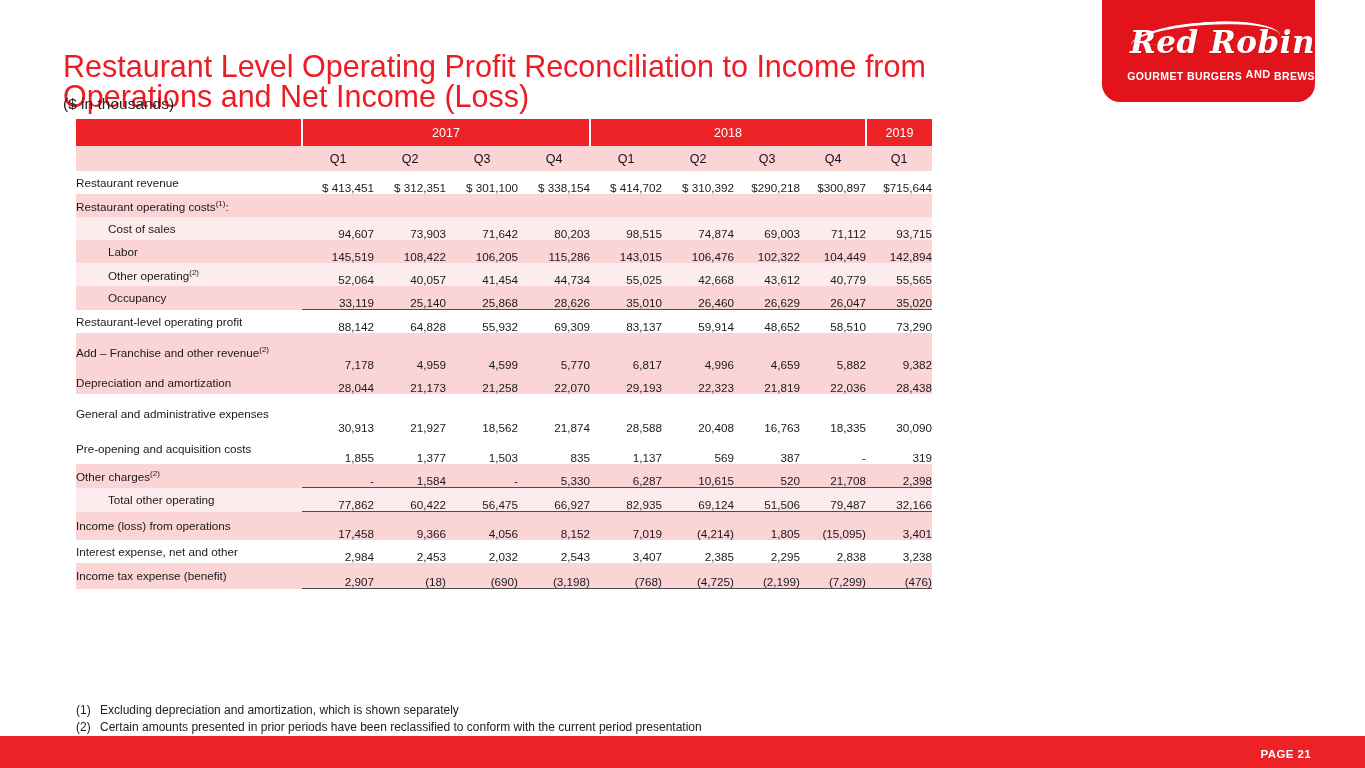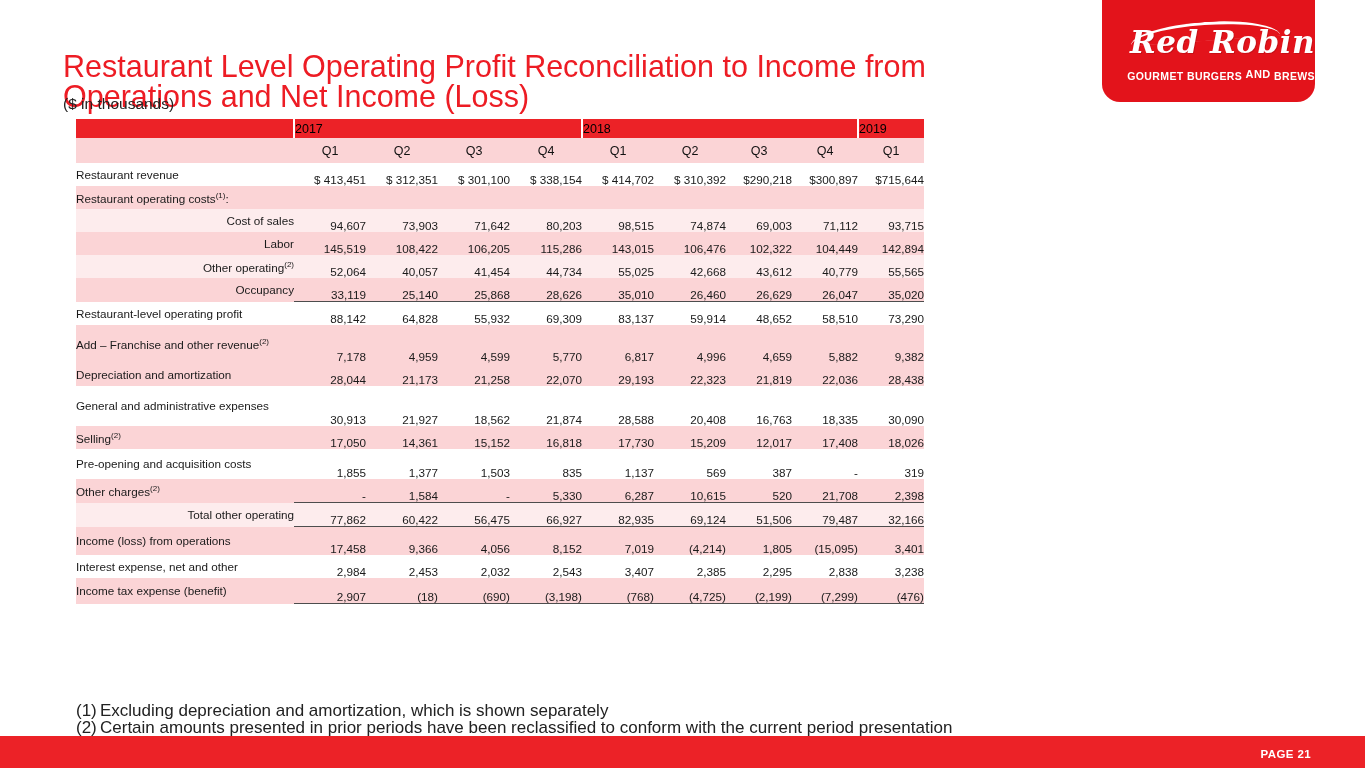--- a/index.html
+++ b/index.html
@@ -39,49 +39,49 @@
   }
   .subtitle{
     position:absolute;left:63px;top:95px;
     color:#222;font-size:15.5px;
   }
   
   .tbl-wrap{position:absolute;left:76px;top:119px;}
   table.fin{border-collapse:collapse;font-size:11.7px;color:#1a1a1a;}
   table.fin td,table.fin th{padding:0;font-weight:normal;}
   .hdr-year{
-    background:#ec2227;color:#000000;text-align:left;height:19px;
+    background:#ec2227;color:#ffffff;text-align:center;height:27px;
     font-size:12.5px;border-right:2px solid #ffffff;
   }
   .hdr-blank{background:#ec2227;border-right:2px solid #fff;}
   .hdr-q{
     background:#fbd4d6;text-align:center;height:25px;font-size:12.5px;
     color:#111;
   }
   .lbl{
     width:194px;padding-left:4px;height:23px;vertical-align:middle;
     font-size:11.7px;white-space:nowrap;
   }
-  .lbl.ind{padding-left:24px;text-align:right;}
+  .lbl.ind{padding-left:32px;}
   .lbl.wrap{white-space:normal;line-height:12.5px;padding-right:4px;}
   .num{
     width:66px;text-align:right;padding-right:6px;height:23px;
     vertical-align:bottom;padding-bottom:2px;white-space:nowrap;
   }
   .num.w72{width:72px;}
   .row-pink td{background:#fbd4d6;}
   .row-lt td{background:#fdeced;}
   .row-white td{background:#ffffff;}
   .ltlbl{background:#fdeced;}
   .whitelbl{background:#ffffff;margin-top:42px;}
   .bb td{border-bottom:1px solid #4d4d4d;}
   sup{font-size:8px;vertical-align:super;}
   
   .notes{
-    position:absolute;left:76px;top:702px;font-size:17px;color:#222;
+    position:absolute;left:76px;top:702px;font-size:12px;color:#222;
     line-height:17px;
   }
   .notes span.n{display:inline-block;width:24px;}
   
   .footer{
     position:absolute;left:0;bottom:0;width:1365px;height:32px;
     background:#ec2227;
   }
   .pagenum{
     position:absolute;right:54px;bottom:8px;color:#ffffff;
@@ -250,32 +250,20 @@
       <td class="num w72">21,927</td>
       <td class="num w72">18,562</td>
       <td class="num w72">21,874</td>
       <td class="num w72">28,588</td>
       <td class="num w72">20,408</td>
       <td class="num">16,763</td>
       <td class="num">18,335</td>
       <td class="num">30,090</td>
     </tr>
 
-    <tr class="row-pink">
-      <td class="lbl"><span>Selling</span><sup>(2)</sup></td>
-      <td class="num w72">17,050</td>
-      <td class="num w72">14,361</td>
-      <td class="num w72">15,152</td>
-      <td class="num w72">16,818</td>
-      <td class="num w72">17,730</td>
-      <td class="num w72">15,209</td>
-      <td class="num">12,017</td>
-      <td class="num">17,408</td>
-      <td class="num">18,026</td>
-    </tr>
 
     <tr class="row-white">
       <td class="lbl wrap whitelbl" style="height:30px">Pre-opening and acquisition costs</td>
       <td class="num w72">1,855</td>
       <td class="num w72">1,377</td>
       <td class="num w72">1,503</td>
       <td class="num w72">835</td>
       <td class="num w72">1,137</td>
       <td class="num w72">569</td>
       <td class="num">387</td>

